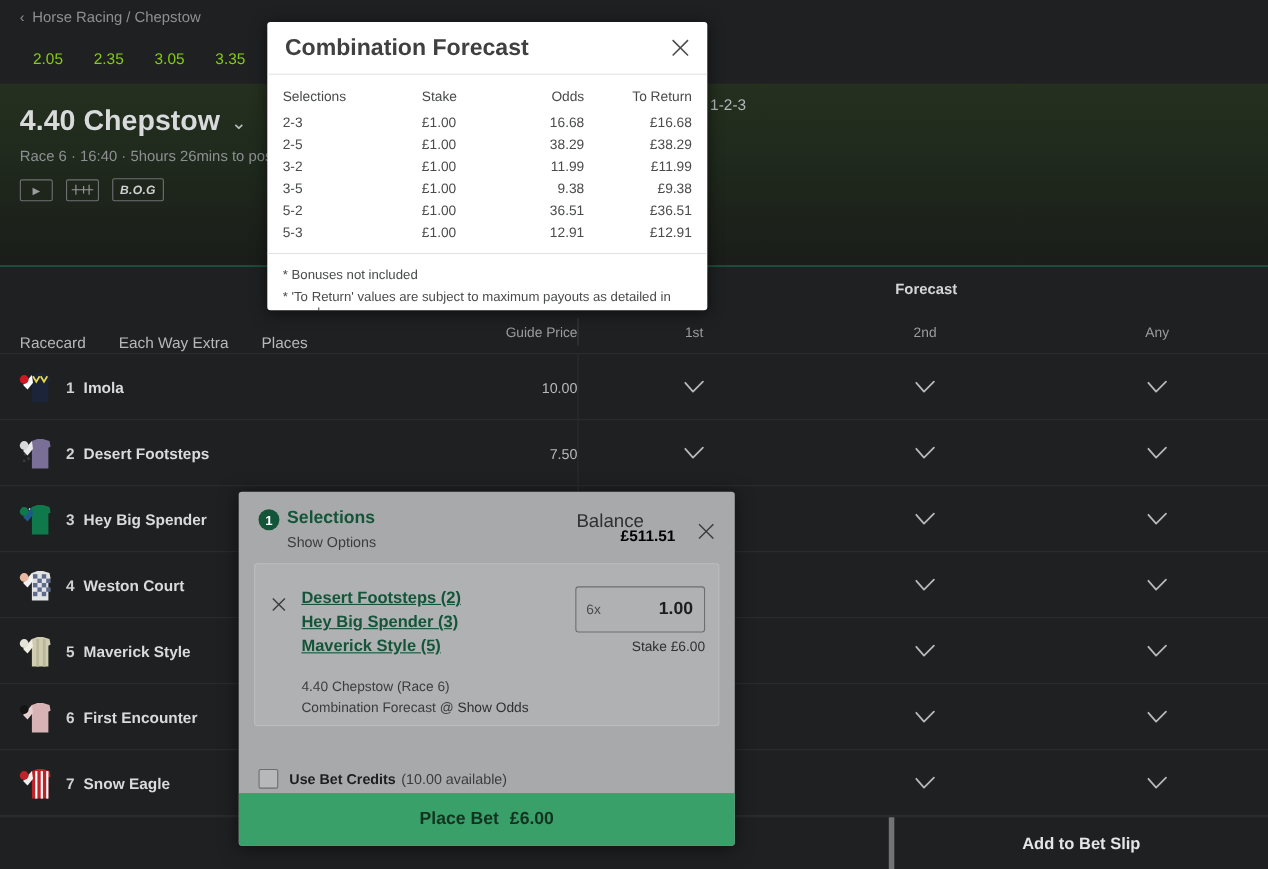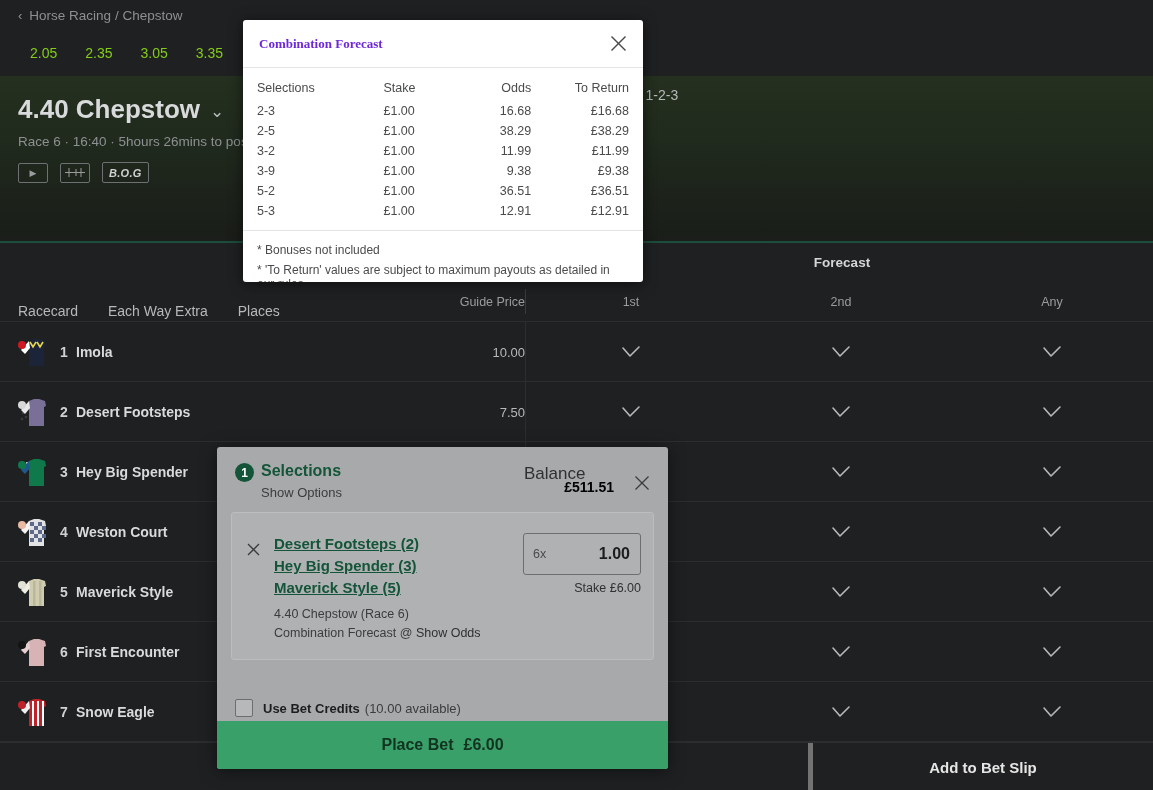--- a/index.html
+++ b/index.html
@@ -164,21 +164,21 @@
   .modal {
     position: absolute; left: 243px; top: 20px; width: 400px; height: 262px;
     background: #ffffff; border-radius: 3px;
     box-shadow: 0 2px 14px rgba(0,0,0,0.55);
     overflow: hidden;
   }
   .modal-head {
     position: relative; height: 48px; border-bottom: 1px solid #e3e4e5;
     display: flex; align-items: center; padding: 0 16px;
   }
-  .modal-title { color: #6d28d9; font-size: 13px; font-weight: bold; font-family: Liberation Serif, serif; }
+  .modal-title { color: #404040; font-size: 21px; font-weight: bold; }
   .modal-close {
     position: absolute; right: 12px; top: 50%; transform: translateY(-50%);
     width: 26px; height: 26px; display: flex; align-items: center; justify-content: center;
     color: #4a4b4c;
   }
   .modal-body { padding: 10px 14px 0 14px; }
   .fc-table { width: 100%; border-collapse: collapse; }
   .fc-table th {
     font-weight: normal; color: #4a4b4c; font-size: 12.5px;
     padding: 3px 0 6px 0;
@@ -240,21 +240,21 @@
   }
   .bs-sel {
     position: absolute; left: 42px; top: 0; width: 250px; padding-top: 20px;
   }
   .bs-sel-line {
     color: #14553a; font-size: 15px; font-weight: bold; line-height: 22px;
     white-space: nowrap;
     text-decoration: underline;
   }
   .bs-meta {
-    position: absolute; left: 42px; top: 92px;
+    position: absolute; left: 42px; top: 102px;
     color: #3b3c3d; font-size: 12.5px; line-height: 19px;
   }
   .bs-showodds { color: #2f3031; }
   .bs-stakewrap { position: absolute; right: 12px; top: 20px; width: 118px; }
   .bs-stakebox {
     position: relative; height: 42px; border: 1px solid #6d6e6f; border-radius: 3px;
     background: #b0b1b2; display: flex; align-items: center;
   }
   .bs-mult {
     position: absolute; left: 9px; color: #4a4b4c; font-size: 12.5px;
@@ -587,21 +587,21 @@
               <td class="fc-c2">38.29</td>
               <td class="fc-c3">£38.29</td>
             </tr>
             <tr>
               <td class="fc-c0">3-2</td>
               <td class="fc-c1">£1.00</td>
               <td class="fc-c2">11.99</td>
               <td class="fc-c3">£11.99</td>
             </tr>
             <tr>
-              <td class="fc-c0">3-9</td>
+              <td class="fc-c0">3-5</td>
               <td class="fc-c1">£1.00</td>
               <td class="fc-c2">9.38</td>
               <td class="fc-c3">£9.38</td>
             </tr>
             <tr>
               <td class="fc-c0">5-2</td>
               <td class="fc-c1">£1.00</td>
               <td class="fc-c2">36.51</td>
               <td class="fc-c3">£36.51</td>
             </tr>

